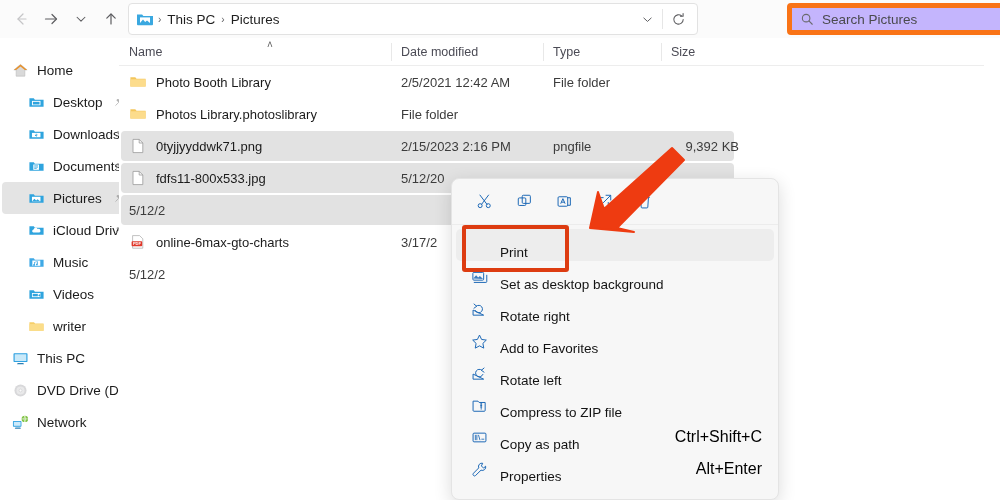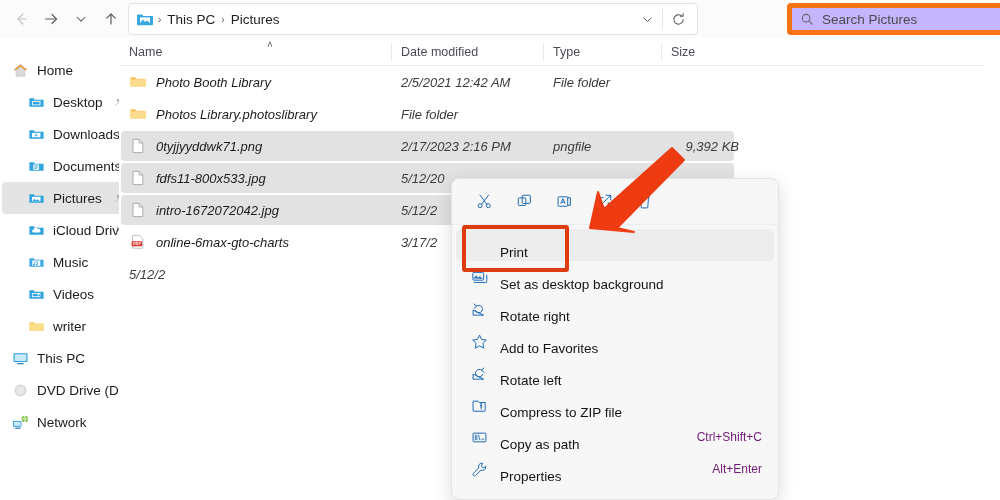--- a/index.html
+++ b/index.html
@@ -87,21 +87,20 @@
   .ch-date { width: 152px; }
   .ch-type { width: 118px; }
   .ch-size { width: 100px; }
   .sort-caret {
     position: absolute; left: 148px; top: 1px; font-size: 10px; color: #5a5a5a;
   }
 
   .row {
     height: 32px; display: flex; align-items: center; font-size: 13px; color: #1b1b1b;
     position: relative;
-    font-style: italic;
   }
   .row.selected::before {
     content: ""; position: absolute; left: 2px; top: 1px; width: 613px; height: 30px;
     background: #e2e2e2; border-radius: 4px; z-index: 0;
   }
   .cell { position: relative; z-index: 1; display: flex; align-items: center; }
   .c-name { width: 272px; padding-left: 10px; gap: 9px; }
   .c-date { width: 152px; padding-left: 10px; color: #3c3c3c; }
   .c-type { width: 118px; padding-left: 10px; color: #3c3c3c; }
   .c-size { width: 100px; padding-left: 10px; color: #3c3c3c; justify-content: flex-end; padding-right: 22px; }
@@ -129,21 +128,21 @@
     height: 32px; display: flex; align-items: center; gap: 12px;
     padding-left: 14px; padding-right: 12px; border-radius: 5px;
     font-size: 13.5px; color: #131313; position: relative;
   }
   .ctx-item.hover { background: #ededed; }
   .ctx-ico {
     width: 18px; height: 18px; flex: 0 0 auto; display: flex; align-items: center; justify-content: center;
     color: #1b67b5;
   }
   .ctx-label { flex: 1 1 auto; white-space: nowrap; margin-top: 14px; }
-  .ctx-accel { font-size: 12px; color: #701a75; white-space: nowrap; }
+  .ctx-accel { font-size: 16px; color: #000000; white-space: nowrap; }
 
   
   .hl-box {
     position: absolute; left: 462px; top: 225px; width: 107px; height: 47px;
     border: 4px solid #dd3c11; border-radius: 3px; z-index: 40;
     pointer-events: none;
   }
   
   .arrow-svg {
     position: absolute; left: 560px; top: 140px; width: 140px; height: 105px;
@@ -435,50 +434,41 @@
     <div class="row selected">
       <div class="cell c-name">
         <span class="file-ico">
           <svg width="18" height="18" viewBox="0 0 18 18">
             <path d="M4 2.4 h6.2 l3.6 3.6 v9.6 H4 Z" fill="#ffffff" stroke="#9a9a9a" stroke-width="0.8"></path>
             <path d="M10.2 2.4 v3.6 h3.6" fill="none" stroke="#9a9a9a" stroke-width="0.8"></path>
           </svg>
         </span>
         <span class="fname">0tyjjyyddwk71.png</span>
       </div>
-      <div class="cell c-date">2/17/2023 2:16 PM</div>
+      <div class="cell c-date">2/15/2023 2:16 PM</div>
       <div class="cell c-type">pngfile</div>
       <div class="cell c-size">9,392 KB</div>
     </div>
 
     <div class="row selected">
       <div class="cell c-name">
         <span class="file-ico">
           <svg width="18" height="18" viewBox="0 0 18 18">
             <path d="M4 2.4 h6.2 l3.6 3.6 v9.6 H4 Z" fill="#ffffff" stroke="#9a9a9a" stroke-width="0.8"></path>
             <path d="M10.2 2.4 v3.6 h3.6" fill="none" stroke="#9a9a9a" stroke-width="0.8"></path>
           </svg>
         </span>
         <span class="fname">fdfs11-800x533.jpg</span>
       </div>
       <div class="cell c-date">5/12/20</div>
       <div class="cell c-type"></div>
       <div class="cell c-size"></div>
     </div>
 
     <div class="row selected">
-      <div class="cell c-name">
-        <span class="file-ico">
-          <svg width="18" height="18" viewBox="0 0 18 18">
-            <path d="M4 2.4 h6.2 l3.6 3.6 v9.6 H4 Z" fill="#ffffff" stroke="#9a9a9a" stroke-width="0.8"></path>
-            <path d="M10.2 2.4 v3.6 h3.6" fill="none" stroke="#9a9a9a" stroke-width="0.8"></path>
-          </svg>
-        </span>
-        <span class="fname">intro-1672072042.jpg</span>
-      </div>
       <div class="cell c-date">5/12/2</div>
       <div class="cell c-type"></div>
       <div class="cell c-size"></div>
     </div>
 
     <div class="row">
       <div class="cell c-name">
         <span class="file-ico">
           <svg width="18" height="18" viewBox="0 0 18 18">
             <path d="M3.6 2.6 h7 l3.2 3.2 v9.4 H3.6 Z" fill="#ffffff" stroke="#a8a8a8" stroke-width="0.7"></path>

